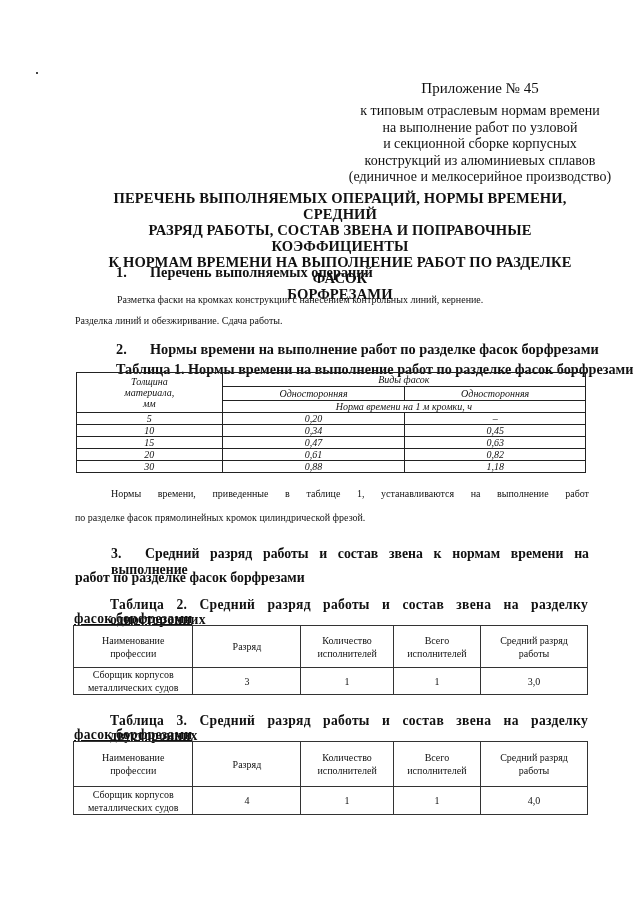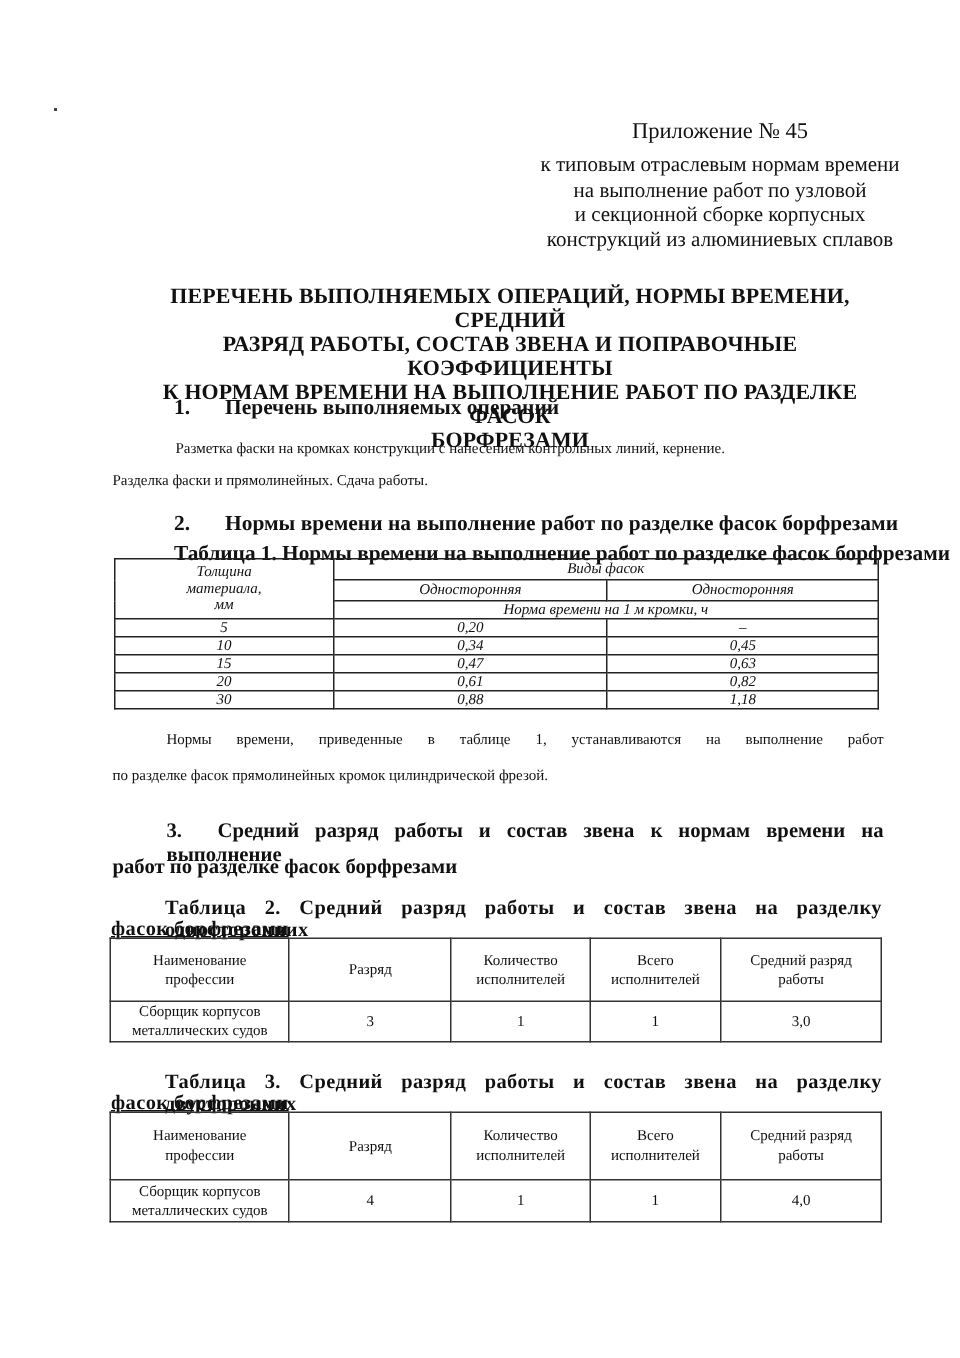--- a/index.html
+++ b/index.html
@@ -31,35 +31,36 @@
 
 <div class="abs dot"></div>
 
 <div class="abs appendix">
   <div class="no">Приложение № 45</div>
   <div class="sub">
     <div>к типовым отраслевым нормам времени</div>
     <div>на выполнение работ по узловой</div>
     <div>и секционной сборке корпусных</div>
     <div>конструкций из алюминиевых сплавов</div>
+    <div>(единичное и мелкосерийное производство)</div>
   </div>
 </div>
 
 <div class="abs title">
   <div>ПЕРЕЧЕНЬ ВЫПОЛНЯЕМЫХ ОПЕРАЦИЙ, НОРМЫ ВРЕМЕНИ, СРЕДНИЙ</div>
   <div>РАЗРЯД РАБОТЫ, СОСТАВ ЗВЕНА И ПОПРАВОЧНЫЕ КОЭФФИЦИЕНТЫ</div>
   <div>К НОРМАМ ВРЕМЕНИ НА ВЫПОЛНЕНИЕ РАБОТ ПО РАЗДЕЛКЕ ФАСОК</div>
   <div>БОРФРЕЗАМИ</div>
 </div>
 
 <div class="abs sec" style="left:116px; top:264px;">
   <span class="num">1.</span><span>Перечень выполняемых операций</span>
 </div>
 <div class="abs p" style="left:117px; top:294px;">Разметка фаски на кромках конструкции с нанесением контрольных линий, кернение.</div>
-<div class="abs p" style="left:75px; top:315px;">Разделка фаски и прямолинейных. Сдача работы.</div>
+<div class="abs p" style="left:75px; top:315px;">Разделка линий и обезжиривание. Сдача работы.</div>
 
 <div class="abs sec" style="left:116px; top:341px;">
   <span class="num">2.</span><span>Нормы времени на выполнение работ по разделке фасок борфрезами</span>
 </div>
 
 <div class="abs cap" style="left:116px; top:361px;">Таблица 1. Нормы времени на выполнение работ по разделке фасок борфрезами</div>
 <table class="abs t1" style="left:76px; top:372px; width:510px;">
   <colgroup>
       <col style="width:146px">
       <col style="width:183px">

